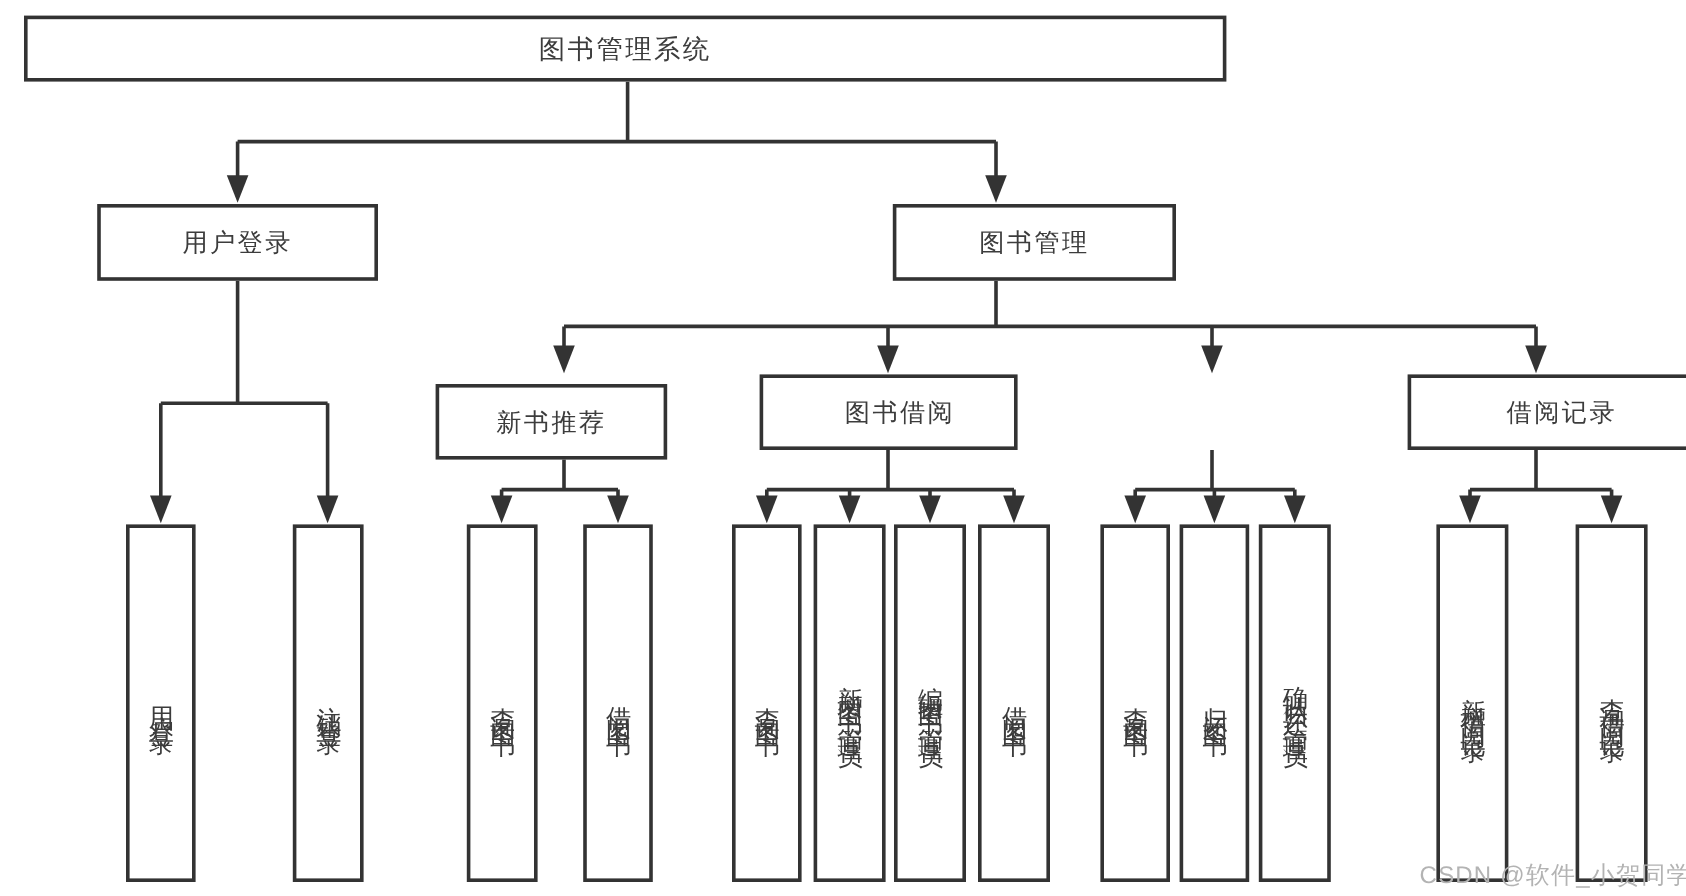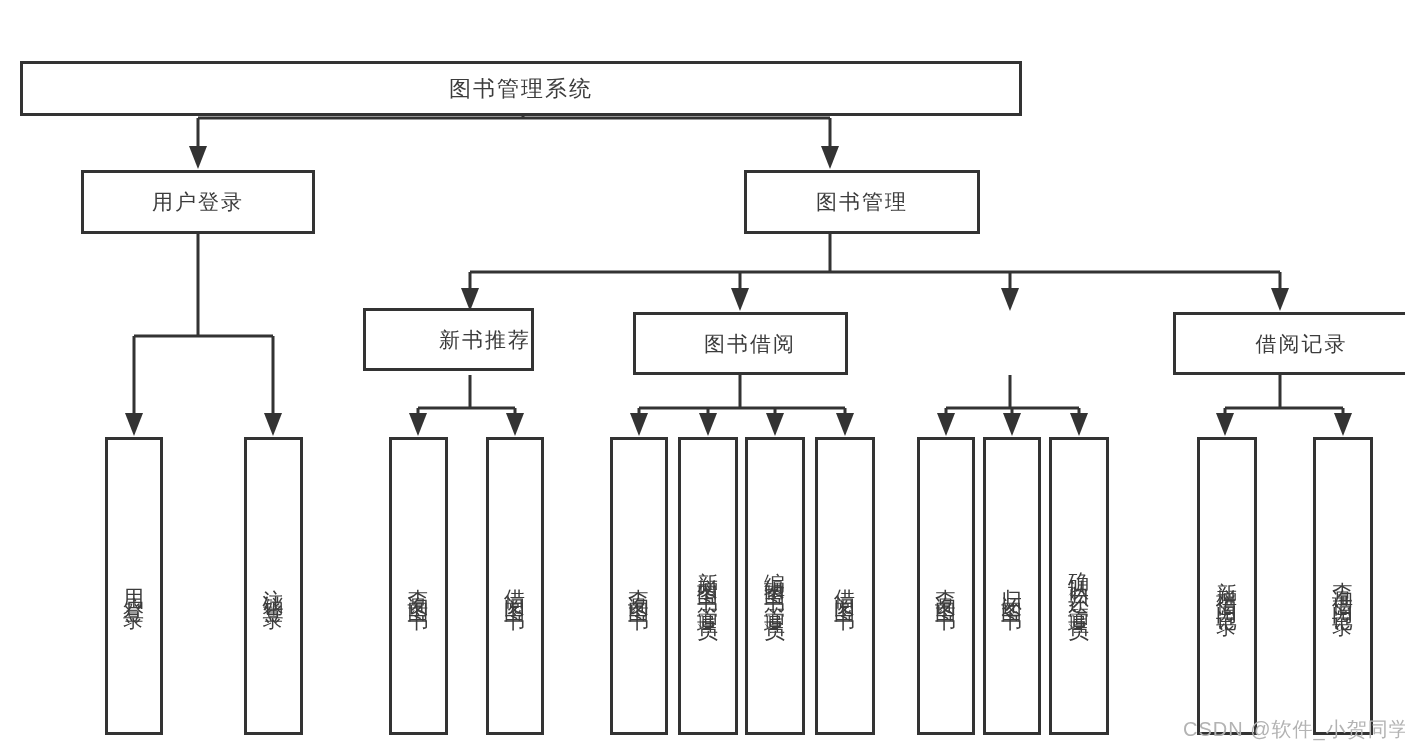--- a/index.html
+++ b/index.html
@@ -126,32 +126,32 @@
       <polygon class="ar" points="1079,436 1070,413 1088,413"></polygon>
     </g>
 
     <g>
       <path class="ln" d="M1280 375 V408 M1225 408 H1343 M1225 408 V416 M1343 408 V416"></path>
       <polygon class="ar" points="1225,436 1216,413 1234,413"></polygon>
       <polygon class="ar" points="1343,436 1334,413 1352,413"></polygon>
     </g>
   </svg>
 
-  <div class="node root" style="left:20px; top:13px; width:1002px; height:55px;margin-top:48px;">
+  <div class="node root" style="left:20px; top:13px; width:1002px; height:55px;">
     <span class="hlabel">图书管理系统</span>
   </div>
 
   <div class="node" style="left:81px; top:170px; width:234px; height:64px;">
     <span class="hlabel">用户登录</span>
   </div>
   <div class="node" style="left:716px; top:170px; width:236px; height:64px;margin-left:28px;">
     <span class="hlabel">图书管理</span>
   </div>
 
-  <div class="node" style="left:363px; top:308px; width:171px; height:63px;justify-content:flex-end;">
+  <div class="node" style="left:363px; top:320px; width:193px; height:63px;">
     <span class="hlabel">新书推荐</span>
   </div>
   <div class="node" style="left:633px; top:312px; width:215px; height:63px;padding-left:19px;">
     <span class="hlabel">图书借阅</span>
   </div>
   <div class="node" style="left:1173px; top:312px; width:257px; height:63px;">
     <span class="hlabel">借阅记录</span>
   </div>
 
   <div class="leaf" style="left:105px; width:58px;">

